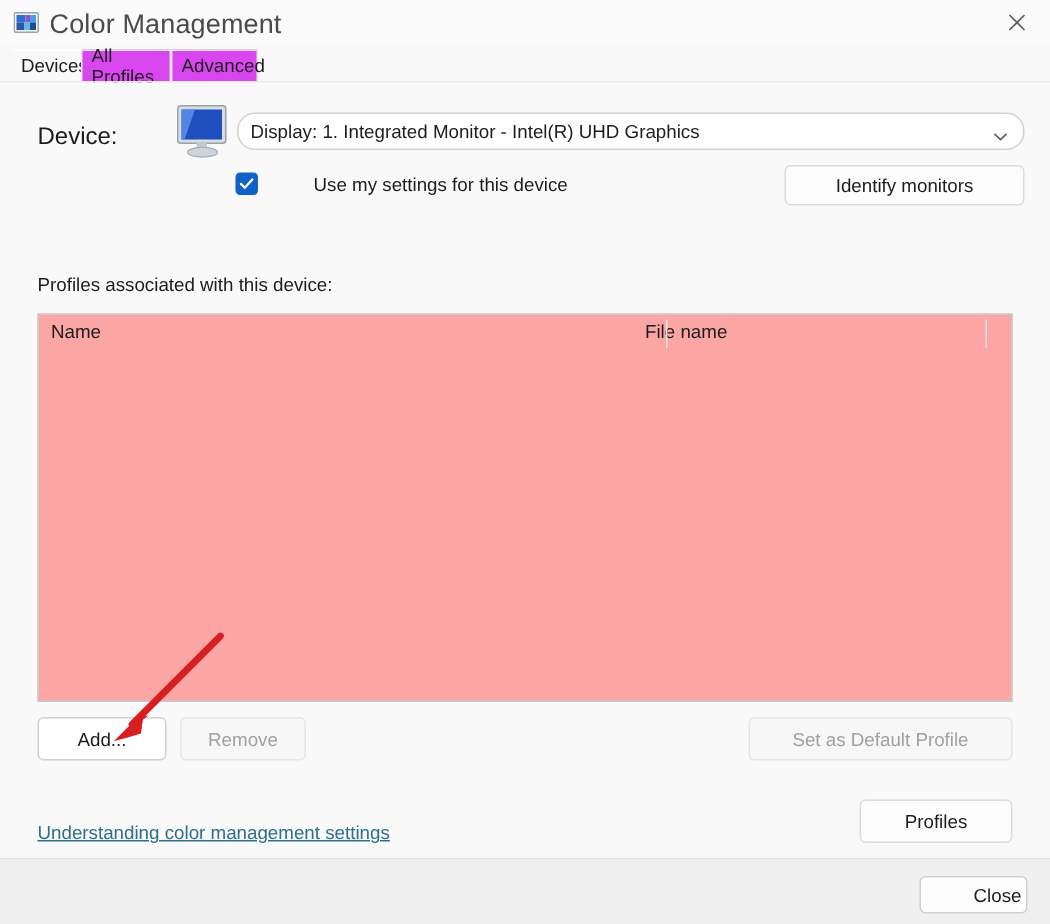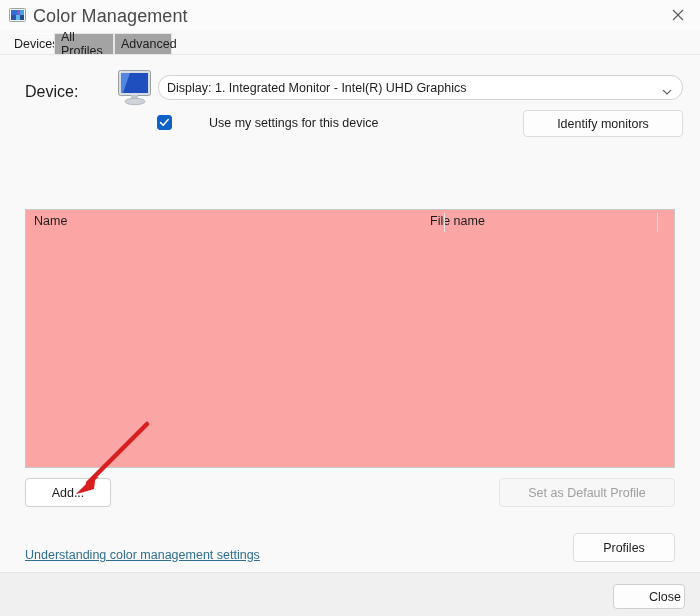--- a/index.html
+++ b/index.html
@@ -74,21 +74,21 @@
     align-items: center;
     padding: 0 6px;
     box-sizing: border-box;
     cursor: default;
   }
   .tab.selected {
     background: #f9f9f9;
     border-top: 1px solid #ffffff;
   }
   .tab.unselected {
-    background: #a3a3a3;
+    background: #d946ef;
     border: 1px solid #e6e6e6;
     border-bottom: none;
     color: #1d1d1d;
   }
   .tab-devices { left: 8px; width: 46px; }
   .tab-all-profiles { left: 54px; width: 60px; }
   .tab-advanced { left: 114px; width: 58px; }
 
   .tab-underline {
     position: absolute;
@@ -363,33 +363,37 @@
         <polyline points="1.6,5.6 4.2,8.2 9.2,2.6" fill="none" stroke="#ffffff" stroke-width="1.5" stroke-linecap="round" stroke-linejoin="round"></polyline>
       </svg>
     </span>
     <span class="checkbox-label">Use my settings for this device</span>
   </div>
 
   <div class="btn btn-identify">
     <span>Identify monitors</span>
   </div>
 
+  <span class="lbl-profiles-assoc">Profiles associated with this device:</span>
 
   <div class="listbox">
     <div class="list-header">
       <span class="col-head col-head-name">Name</span>
       <span class="col-head col-head-file">File name</span>
       <span class="col-divider col-divider-1"></span>
       <span class="col-divider col-divider-2"></span>
     </div>
   </div>
 
   <div class="btn btn-add">
     <span>Add...</span>
   </div>
+  <div class="btn disabled btn-remove">
+    <span>Remove</span>
+  </div>
   <div class="btn disabled btn-setdefault">
     <span>Set as Default Profile</span>
   </div>
 
   <a class="help-link" href="#">Understanding color management settings</a>
 
   <div class="btn btn-profiles">
     <span>Profiles</span>
   </div>
 

